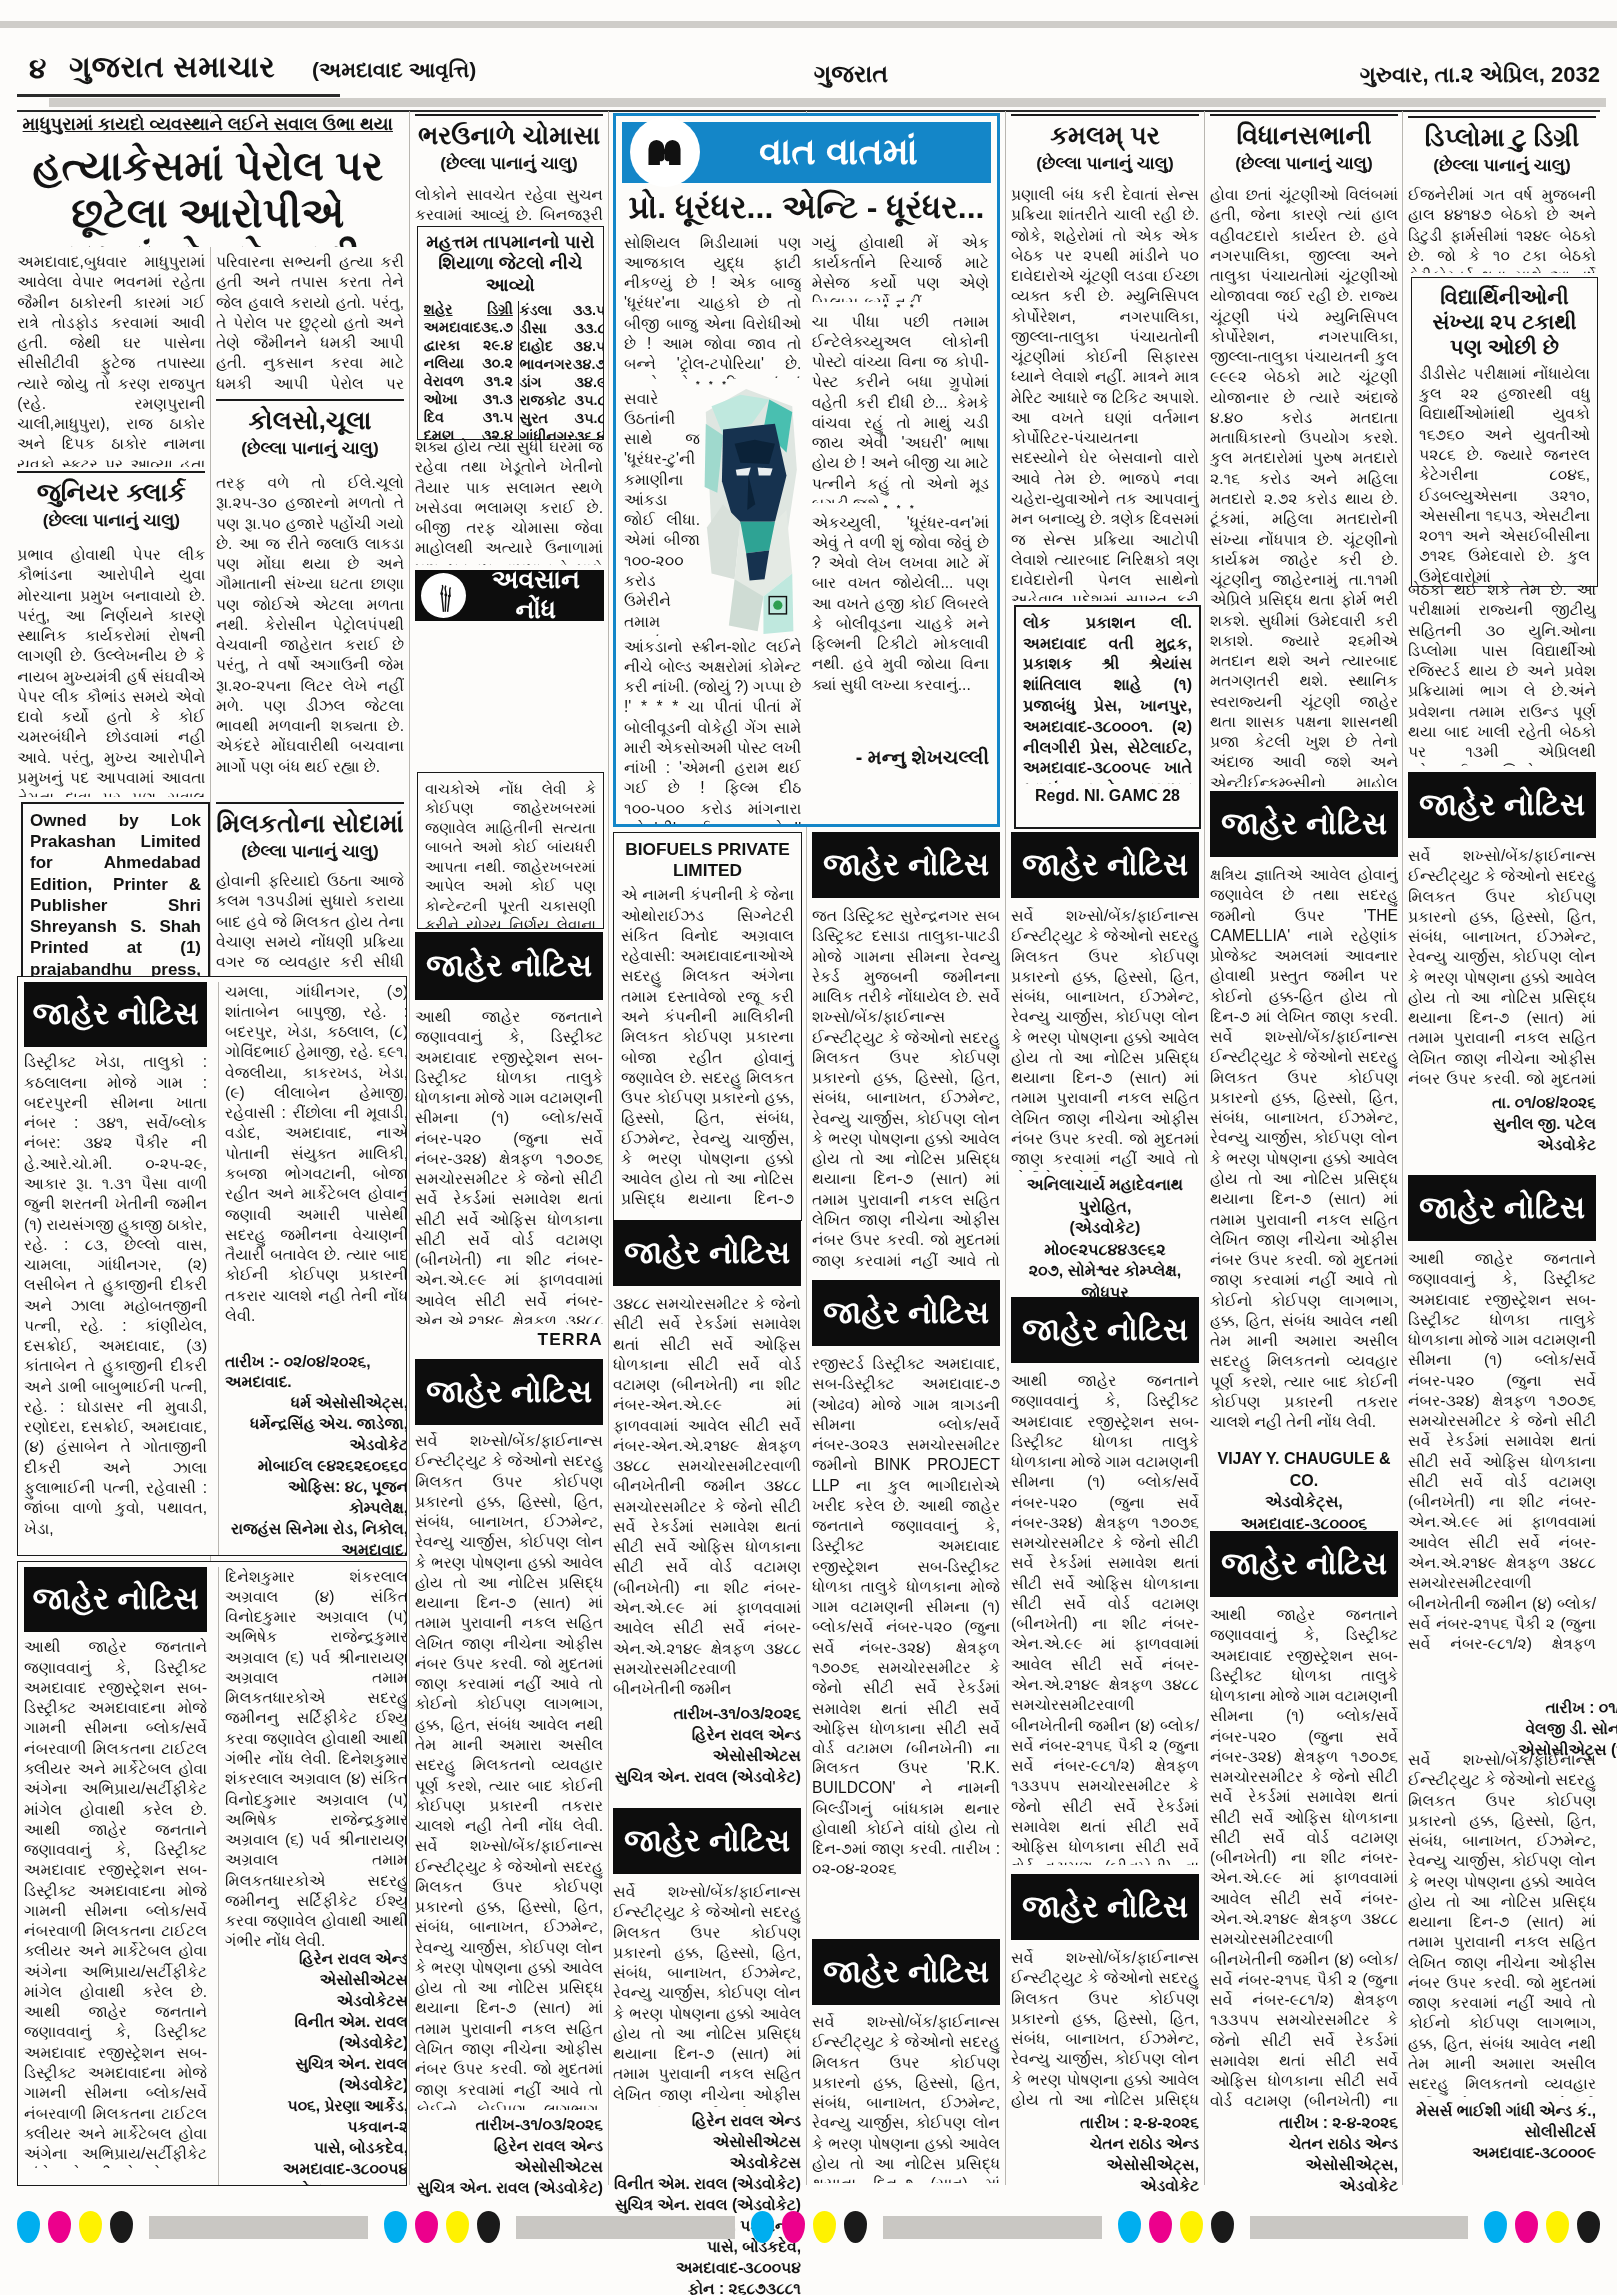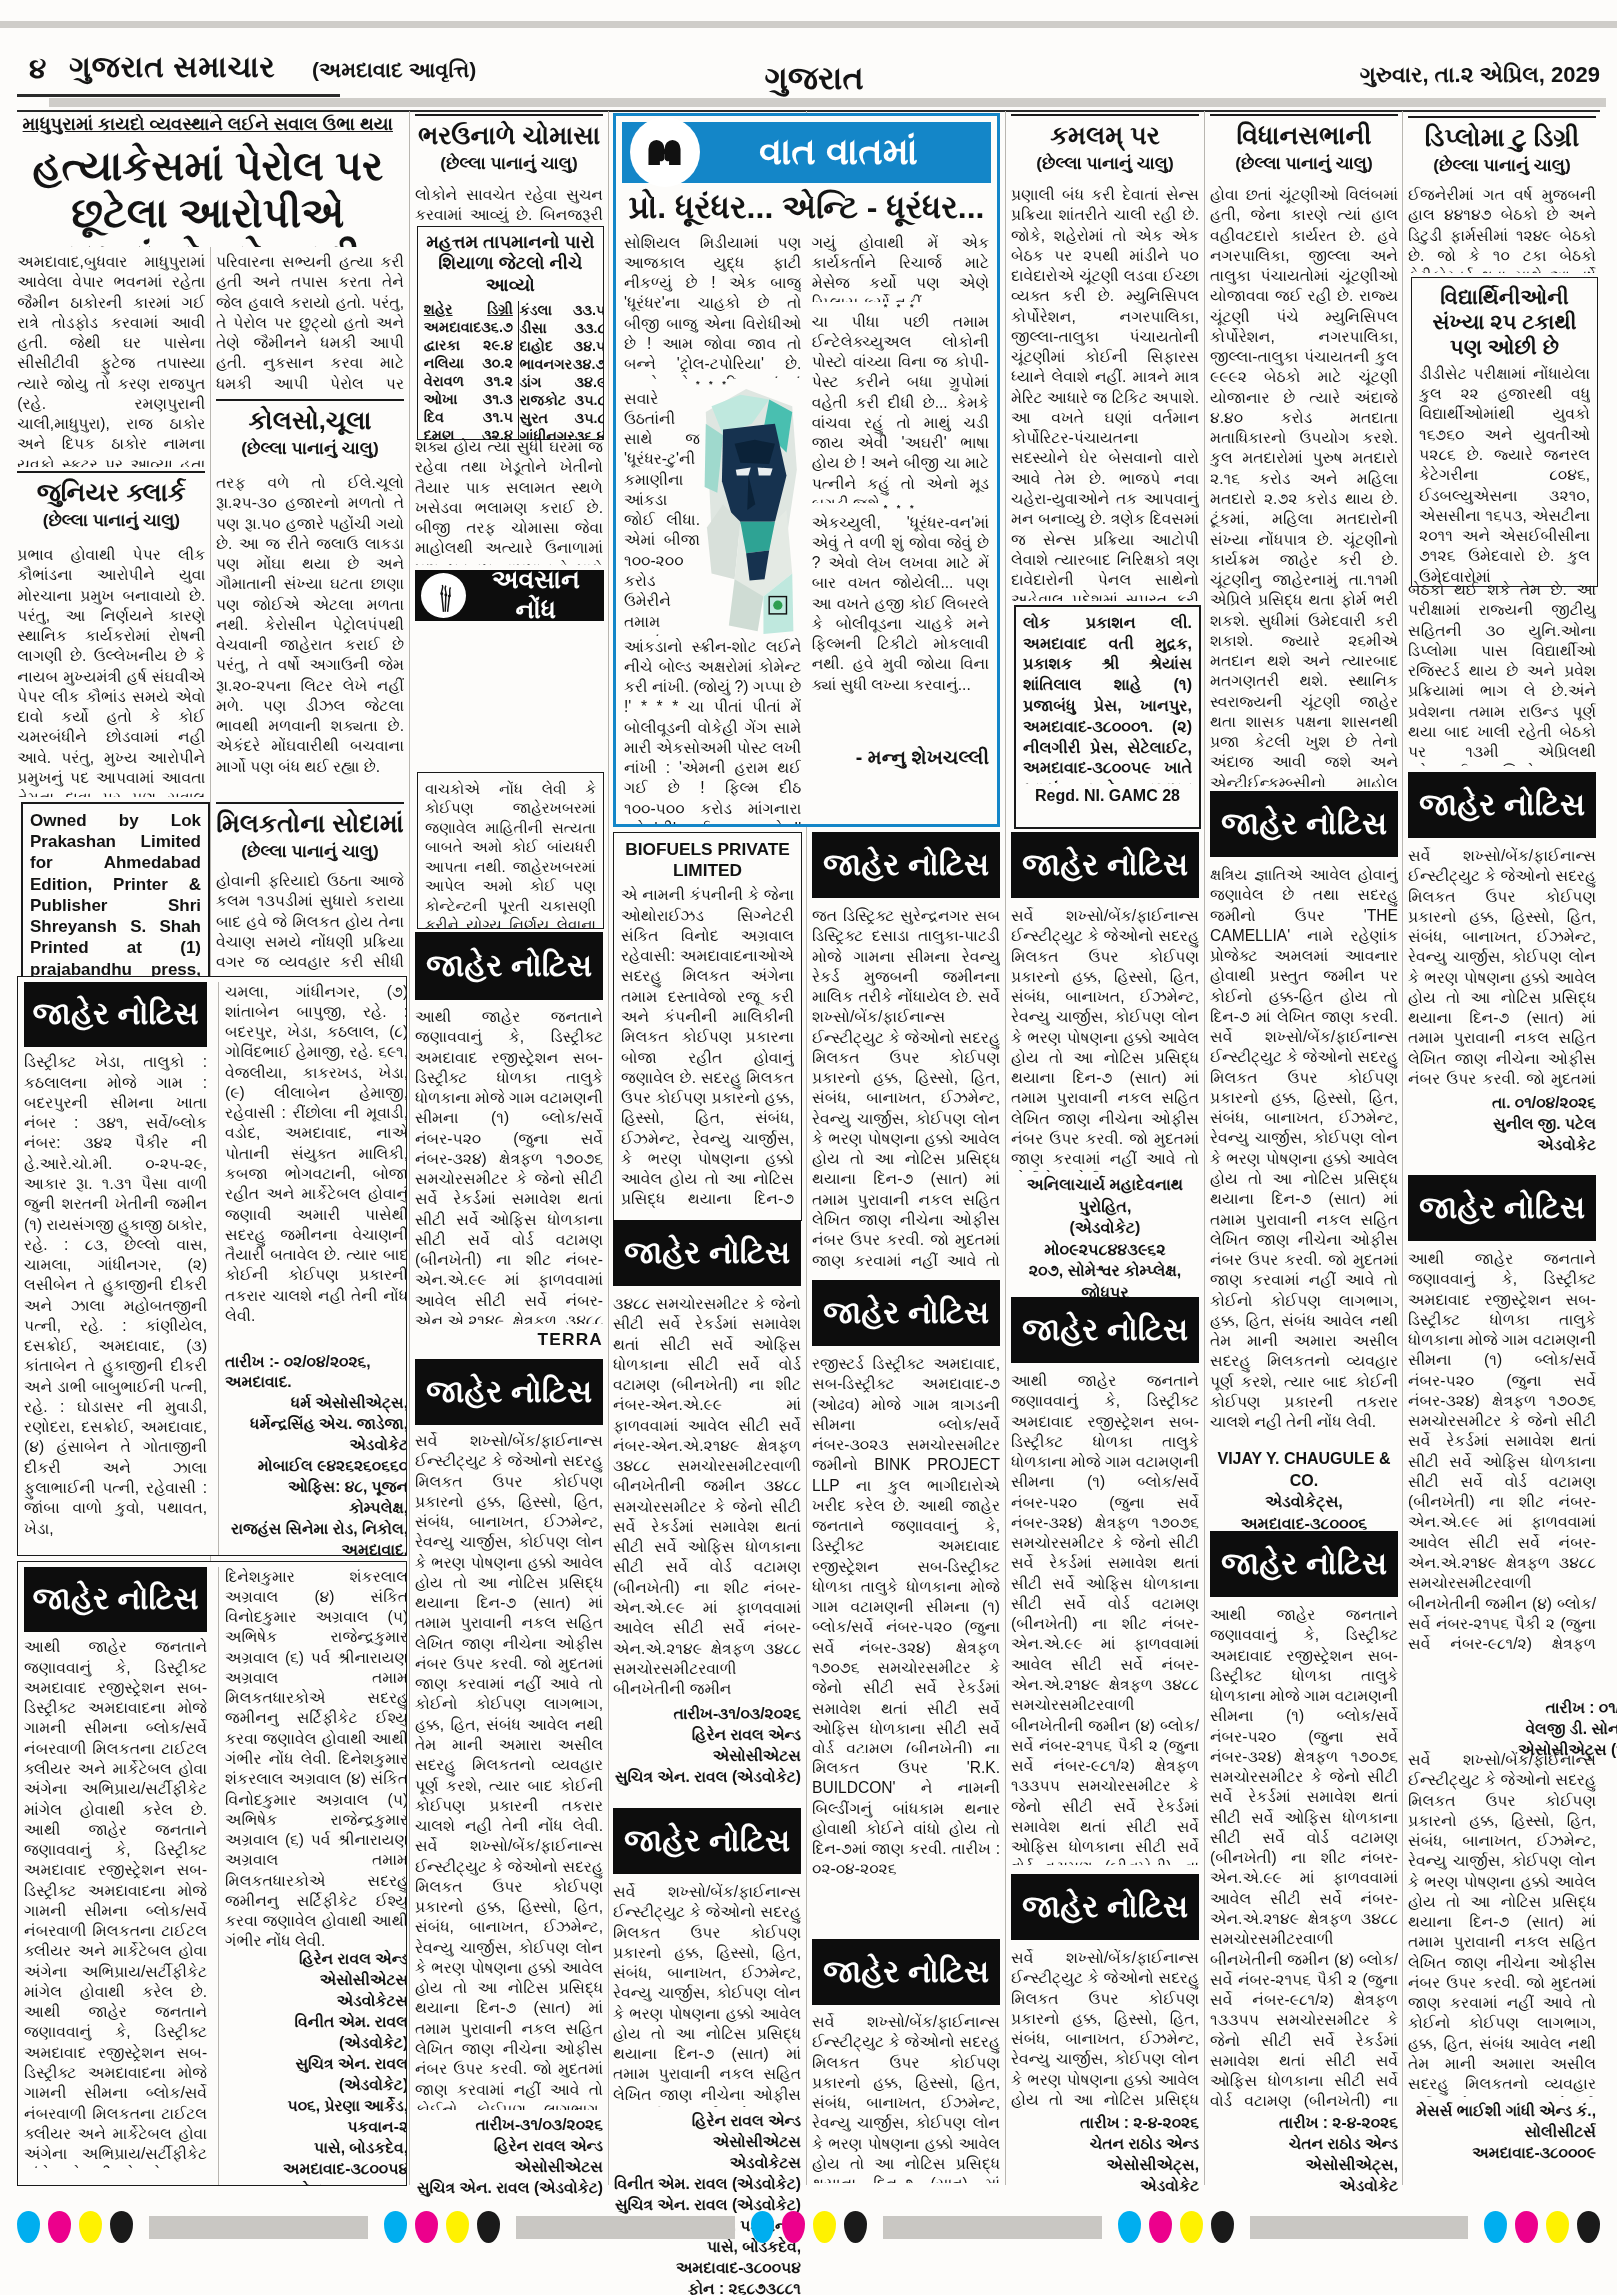--- a/index.html
+++ b/index.html
@@ -55,22 +55,22 @@
 </head>
 <body>
 
 <div class="page">
 
   <div class="strip" style="left:0;top:21px;width:1617px;height:7px;"></div>
   <div class="blk" style="left:29px;top:53px;width:35px;font-size:28px;font-weight:bold;">૪</div>
   <div class="blk" style="left:69px;top:50px;width:243px;font-size:30px;font-weight:bold;letter-spacing:0.6px;">ગુજરાત સમાચાર</div>
   <div class="blk" style="left:312px;top:58px;width:208px;font-size:21px;font-weight:bold;">(અમદાવાદ આવૃત્તિ)</div>
   <div class="hrule" style="left:17.3px;top:94px;width:323px;height:2.9px;"></div>
-  <div class="blk ctr" style="left:739px;top:60px;width:150px;font-size:32px;font-weight:bold;">ગુજરાત</div>
-  <div class="blk" style="left:1282px;top:62px;width:318px;font-size:22px;font-weight:bold;text-align:right;">ગુરુવાર, તા.૨ એપ્રિલ, 2029</div>
+  <div class="blk ctr" style="left:776px;top:60px;width:150px;font-size:24px;font-weight:bold;">ગુજરાત</div>
+  <div class="blk" style="left:1282px;top:62px;width:318px;font-size:22px;font-weight:bold;text-align:right;">ગુરુવાર, તા.૨ એપ્રિલ, 2032</div>
   <div class="strip" style="left:49px;top:98px;width:1557px;height:9.2px;"></div>
   <div class="hrule" style="left:17.3px;top:110px;width:1583px;height:1.7px;"></div>
 
   <div class="vsep" style="left:210px"></div>
   <div class="vsep" style="left:409px"></div>
   <div class="vsep" style="left:608px"></div>
   <div class="vsep" style="left:806px"></div>
   <div class="vsep" style="left:1005px"></div>
   <div class="vsep" style="left:1204px"></div>
   <div class="vsep" style="left:1402px"></div>

